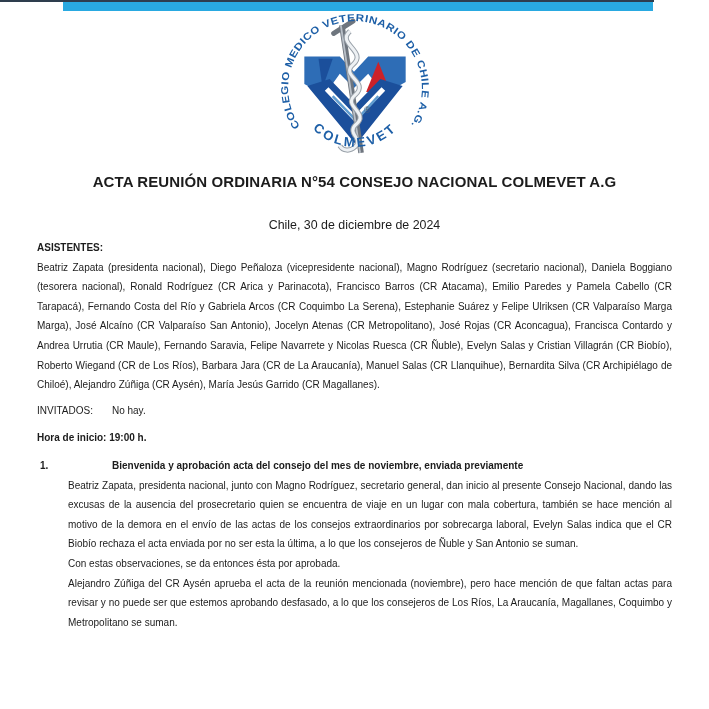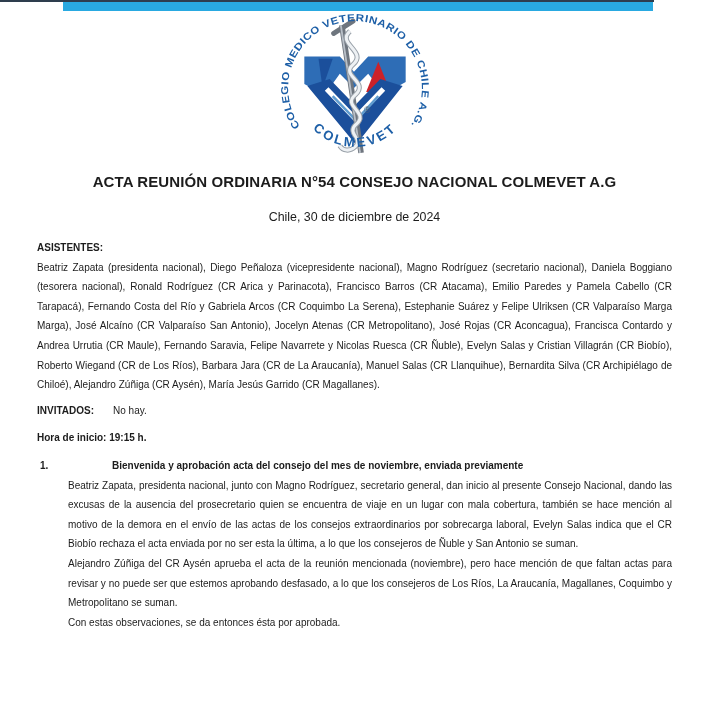--- a/index.html
+++ b/index.html
@@ -11,26 +11,26 @@
   .top-line { position:absolute; top:0; left:0; width:654px; height:2px; background:#2e3d4e; }
   .accent-bar { position:absolute; top:2px; left:63px; width:590px; height:9px; background:#29a9e1; }
 
   .logo-wrap { position:absolute; top:11px; left:279px; width:152px; height:152px; }
   .arc-text { font-family:"Liberation Sans", sans-serif; font-size:10px; font-weight:bold; letter-spacing:0.45px; fill:#1d5fa7; }
   .wordmark-text { font-family:"Liberation Sans", sans-serif; font-size:13px; font-weight:bold; letter-spacing:2.6px; fill:#1d5fa7; }
   .reg-mark { font-family:"Liberation Sans", sans-serif; font-size:8.5px; fill:#5a6470; }
 
   .doc-title { position:absolute; top:173px; left:37px; width:635px; text-align:center;
     font-size:15px; font-weight:bold; letter-spacing:0.1px; }
-  .doc-date { position:absolute; top:210px; left:37px; width:635px; text-align:center; font-size:12.4px; }
+  .doc-date { position:absolute; top:218px; left:37px; width:635px; text-align:center; font-size:12.4px; }
 
   .content { position:absolute; top:238px; left:37px; width:635px;
     font-size:10px; line-height:19.6px; text-align:justify; }
   .content p { margin:0; }
-  .bold { font-weight:bold; }
+  .bold { font-weight:normal; }
   .section-label { font-weight:bold; }
   .asistentes-text { margin:0 0 6px 0 !important; }
   .invitados-line { margin:0 0 8px 0 !important; }
   .invitados-value { margin-left:19px; }
   .hora-line { font-weight:bold; margin:0 0 8px 0 !important; }
 
   .agenda-item { position:relative; padding-left:31px; }
   .agenda-number { position:absolute; left:3px; top:0; font-weight:bold; }
   .agenda-title { font-weight:bold;padding-left:44px; }
 </style>
@@ -79,24 +79,24 @@
   <div class="doc-title">ACTA REUNIÓN ORDINARIA N°54 CONSEJO NACIONAL COLMEVET A.G</div>
   <div class="doc-date">Chile, 30 de diciembre de 2024</div>
 
   <div class="content">
 
     <div class="section-label">ASISTENTES:</div>
     <p class="asistentes-text">Beatriz Zapata (presidenta nacional), Diego Peñaloza (vicepresidente nacional), Magno Rodríguez (secretario nacional), Daniela Boggiano (tesorera nacional), Ronald Rodríguez (CR Arica y Parinacota), Francisco Barros (CR Atacama), Emilio Paredes y Pamela Cabello (CR Tarapacá), Fernando Costa del Río y Gabriela Arcos (CR Coquimbo La Serena), Estephanie Suárez y Felipe Ulriksen (CR Valparaíso Marga Marga), José Alcaíno (CR Valparaíso San Antonio), Jocelyn Atenas (CR Metropolitano), José Rojas (CR Aconcagua), Francisca Contardo y Andrea Urrutia (CR Maule), Fernando Saravia, Felipe Navarrete y Nicolas Ruesca (CR Ñuble), Evelyn Salas y Cristian Villagrán (CR Biobío), Roberto Wiegand (CR de Los Ríos), Barbara Jara (CR de La Araucanía), Manuel Salas (CR Llanquihue), Bernardita Silva (CR Archipiélago de Chiloé), Alejandro Zúñiga (CR Aysén), María Jesús Garrido (CR Magallanes).</p>
 
     <p class="invitados-line"><span class="bold">INVITADOS:</span><span class="invitados-value">No hay.</span></p>
 
-    <p class="hora-line">Hora de inicio: 19:15 h.</p>
+    <p class="hora-line">Hora de inicio: 19:00 h.</p>
 
     <div class="agenda-item">
       <span class="agenda-number">1.</span>
       <p class="agenda-title">Bienvenida y aprobación acta del consejo del mes de noviembre, enviada previamente</p>
       <p>Beatriz Zapata, presidenta nacional, junto con Magno Rodríguez, secretario general, dan inicio al presente Consejo Nacional, dando las excusas de la ausencia del prosecretario quien se encuentra de viaje en un lugar con mala cobertura, también se hace mención al motivo de la demora en el envío de las actas de los consejos extraordinarios por sobrecarga laboral, Evelyn Salas indica que el CR Biobío rechaza el acta enviada por no ser esta la última, a lo que los consejeros de Ñuble y San Antonio se suman.</p>
+      <p>Con estas observaciones, se da entonces ésta por aprobada.</p>
       <p>Alejandro Zúñiga del CR Aysén aprueba el acta de la reunión mencionada (noviembre), pero hace mención de que faltan actas para revisar y no puede ser que estemos aprobando desfasado, a lo que los consejeros de Los Ríos, La Araucanía, Magallanes, Coquimbo y Metropolitano se suman.</p>
-      <p>Con estas observaciones, se da entonces ésta por aprobada.</p>
     </div>
 
   </div>
 </div>
 
 </body></html>

